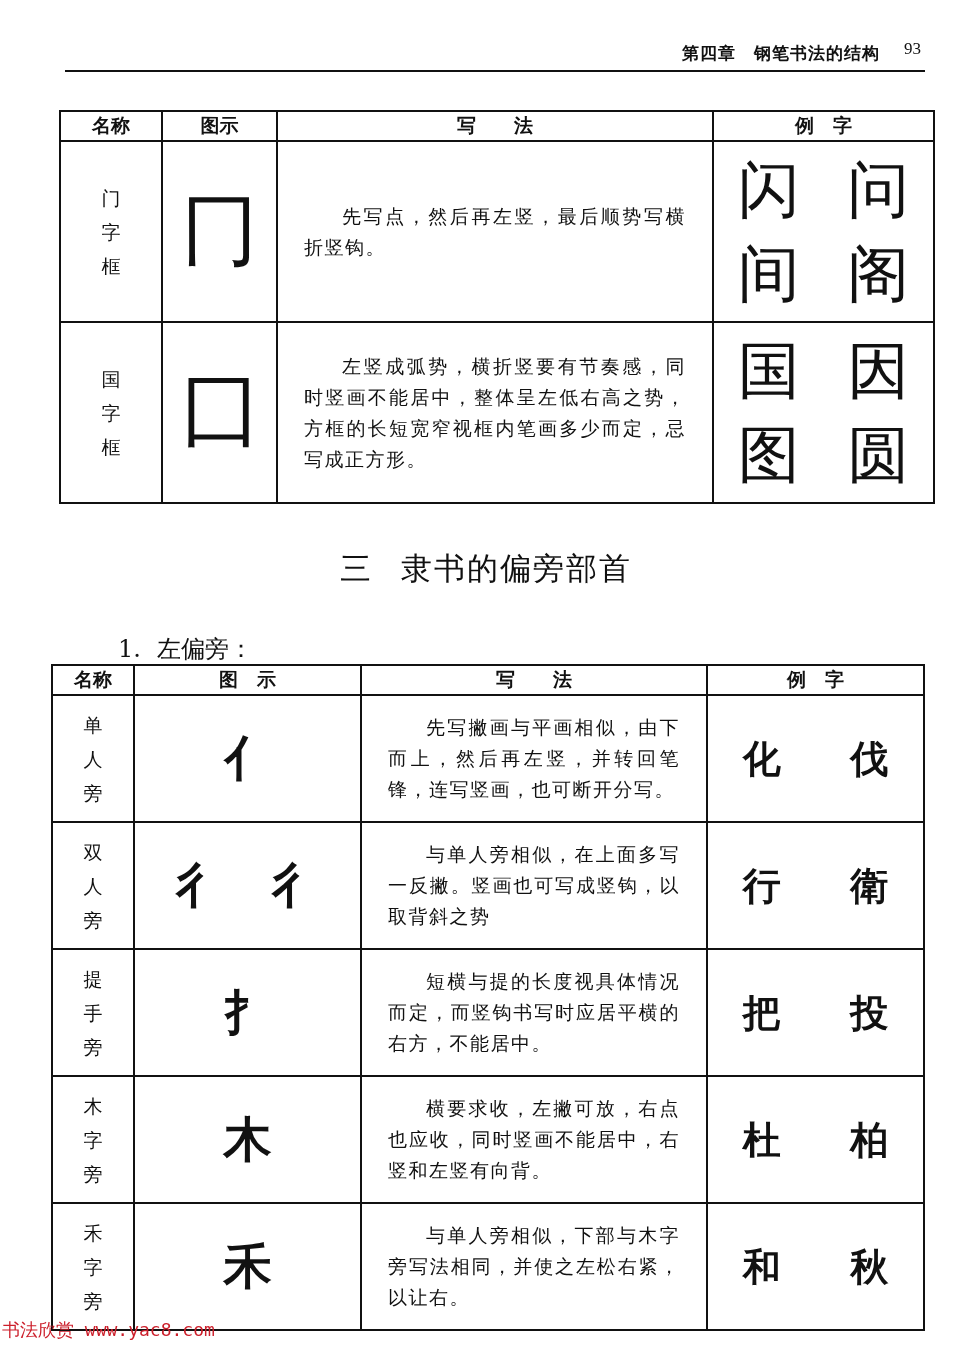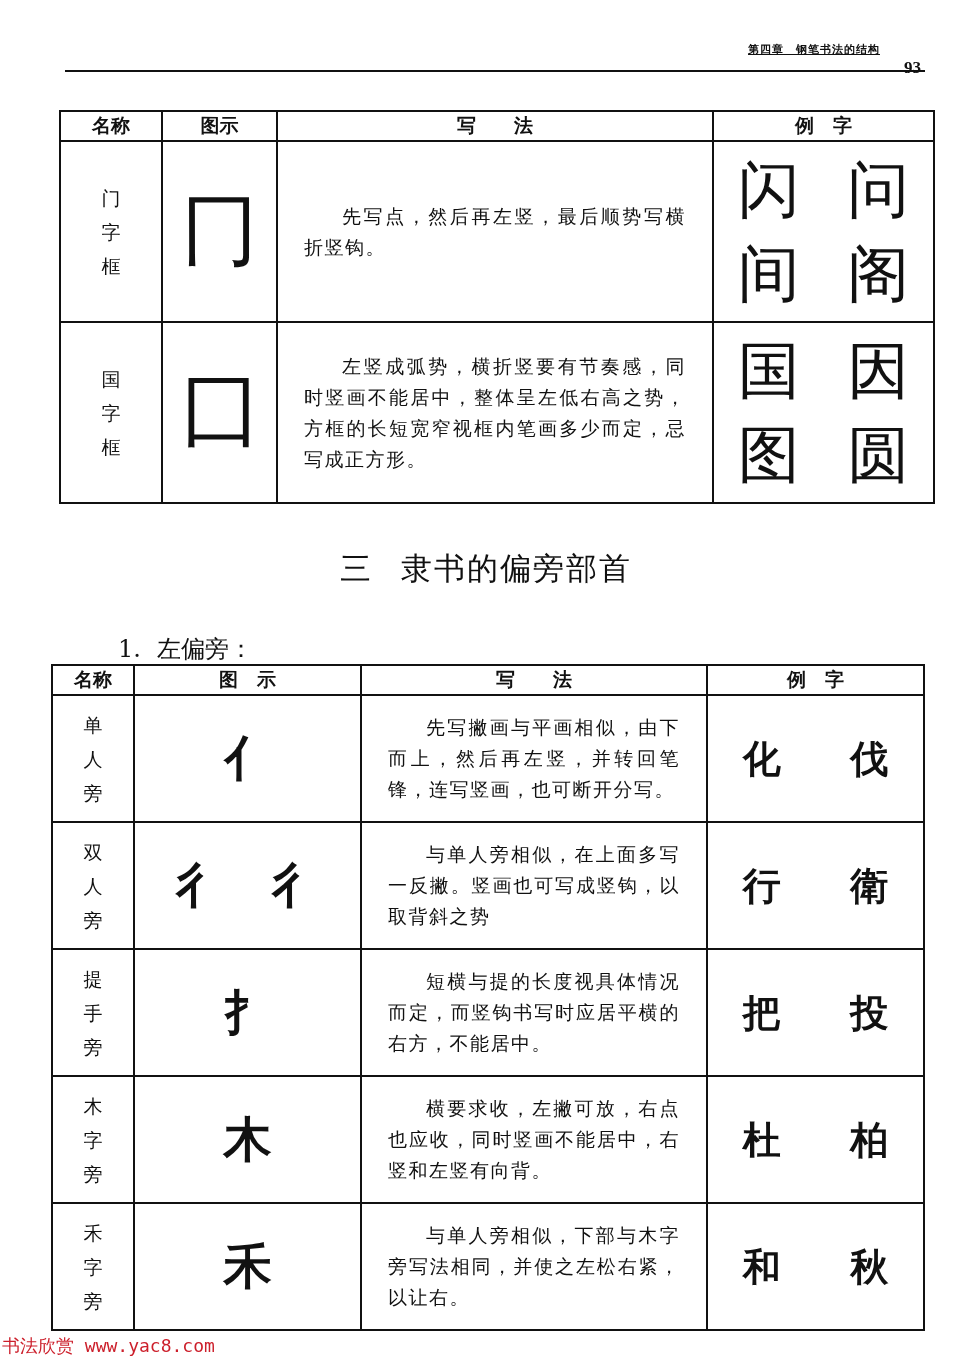--- a/index.html
+++ b/index.html
@@ -5,27 +5,26 @@
   html, body { margin: 0; padding: 0; background: #ffffff; }
   body {
     width: 972px; height: 1363px; position: relative; overflow: hidden;
     font-family: "DejaVu Sans", "Liberation Sans", sans-serif; color: #111;
   }
   .running-head {
     position: absolute; left: 65px; top: 38px; width: 860px; height: 32px;
     border-bottom: 2px solid #111;
   }
   .running-head .chapter {
-    position: absolute; right: 45px; top: 4px; font-size: 11px; letter-spacing: 1px;
-    font-family: "DejaVu Serif", "Liberation Serif", serif; font-weight: bold; text-decoration: underline;
+    position: absolute; right: 45px; top: 4px; font-size: 17px; letter-spacing: 1px;
+    font-family: "DejaVu Serif", "Liberation Serif", serif; font-weight: bold;
   }
   .running-head .pageno {
-    position: absolute; right: 4px; top: 20px; font-size: 17px;
+    position: absolute; right: 4px; top: 1px; font-size: 17px;
     font-family: "Liberation Serif", "DejaVu Serif", serif;
-    font-weight: bold;
   }
   table { border-collapse: collapse; position: absolute; table-layout: fixed; }
   td, th { border: 2px solid #111; padding: 0; }
   th { font-weight: bold; font-size: 19px; height: 28px; margin-top: 27px; }
   .name-cell { text-align: center; font-size: 19px; line-height: 34px; }
   .name-cell span { display: block; }
   .fig-cell { text-align: center; vertical-align: middle; }
   .glyph {
     font-family: "DejaVu Serif", "Liberation Serif", serif;
     font-weight: bold; display: inline-block;
@@ -54,21 +53,20 @@
   }
   .section-title .num { margin-right: 28px; }
   .subsection {
     position: absolute; left: 118px; top: 633px; font-size: 24px;
     font-family: "DejaVu Serif", "Liberation Serif", serif;
   }
   .subsection .num { margin-right: 16px; }
   .watermark {
     position: absolute; left: 2px; top: 1318px; font-size: 18px; color: #cc1f2b;
     font-family: "DejaVu Sans Mono", "Liberation Mono", monospace;
-    margin-top: 16px;
   }
 </style>
 </head>
 <body>
 
 <div class="running-head">
   <span class="chapter">第四章　钢笔书法的结构</span>
   <span class="pageno">93</span>
 </div>
 

